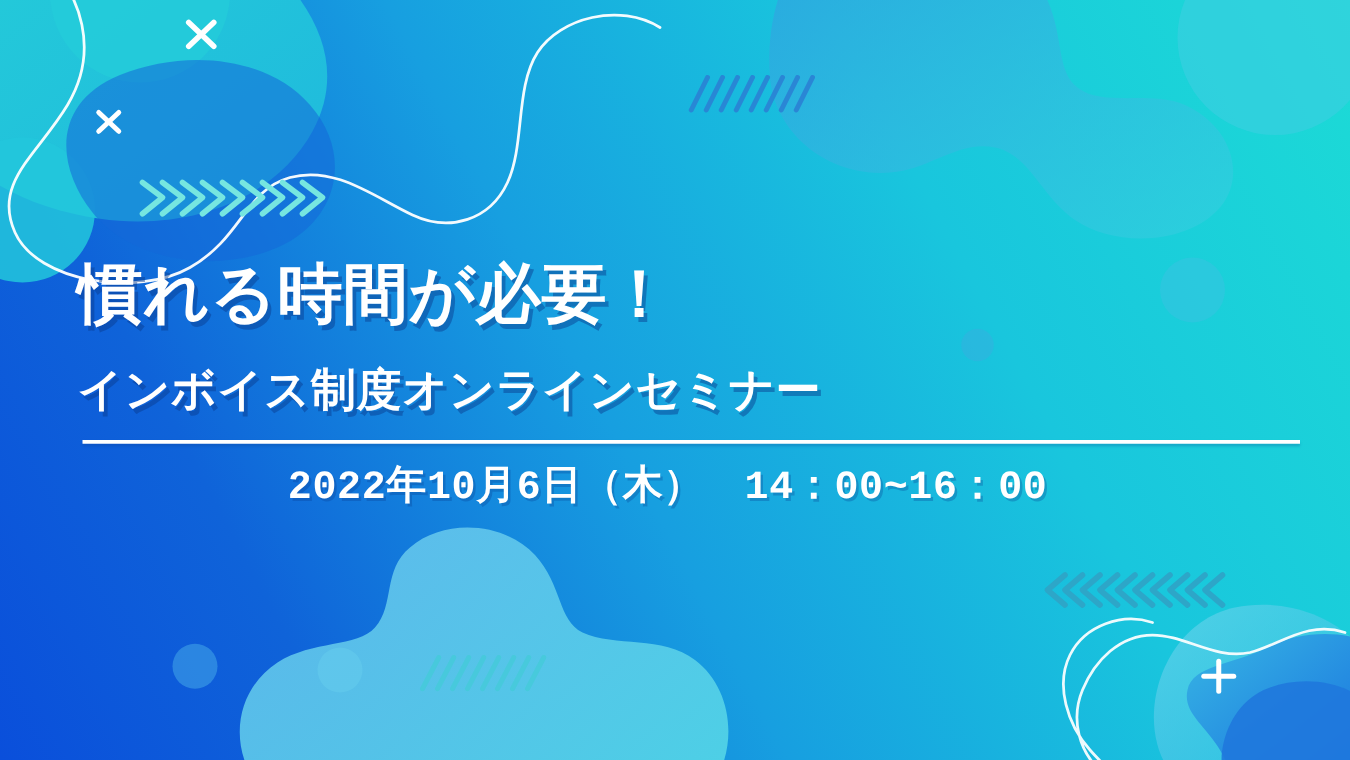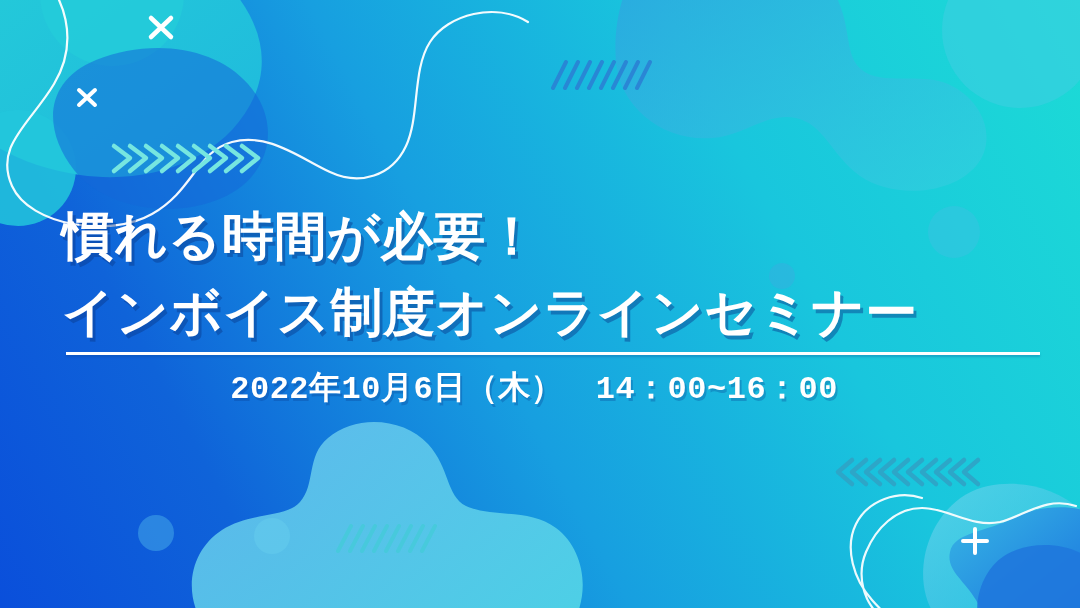--- a/index.html
+++ b/index.html
@@ -48,21 +48,21 @@
   #title-1 {
     left: 62px;
     top: 206px;
     font-size: 52px;
     line-height: 60px;
   }
 
   #title-2 {
     left: 62px;
     top: 282px;
-    font-size: 52px;
+    font-size: 36px;
     line-height: 60px;
   }
 
   #divider {
     position: absolute;
     left: 66px;
     top: 352px;
     width: 974px;
     height: 3px;
     background: #ffffff;

